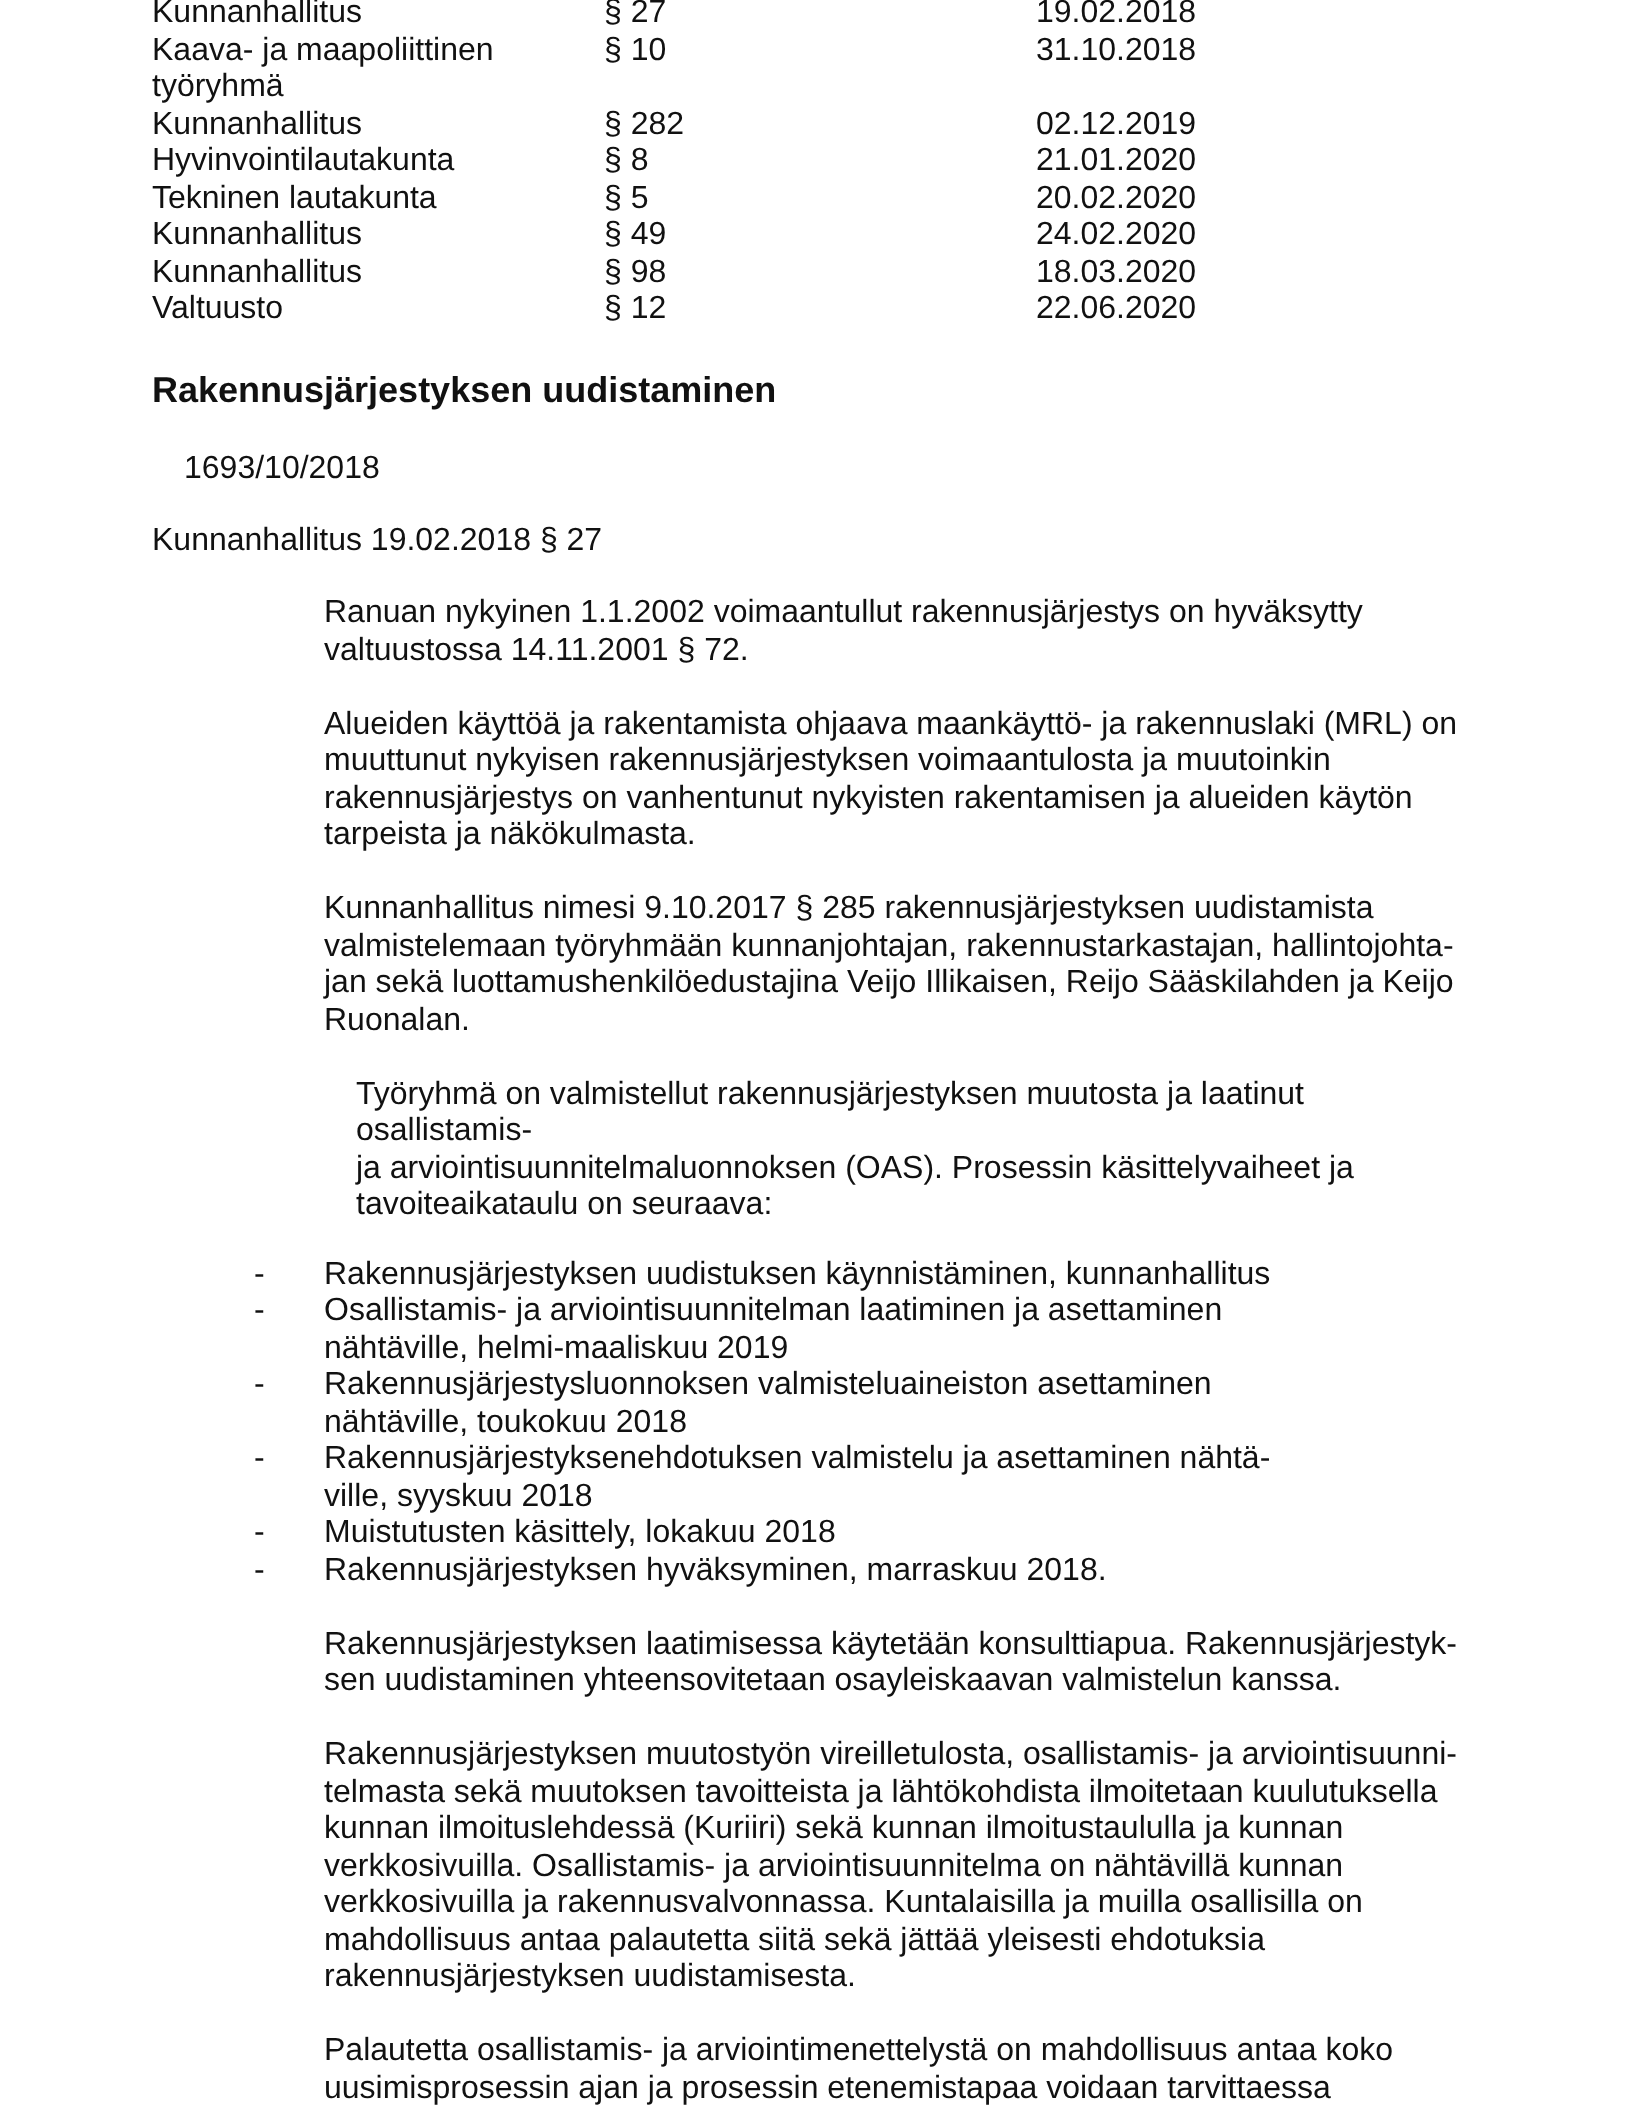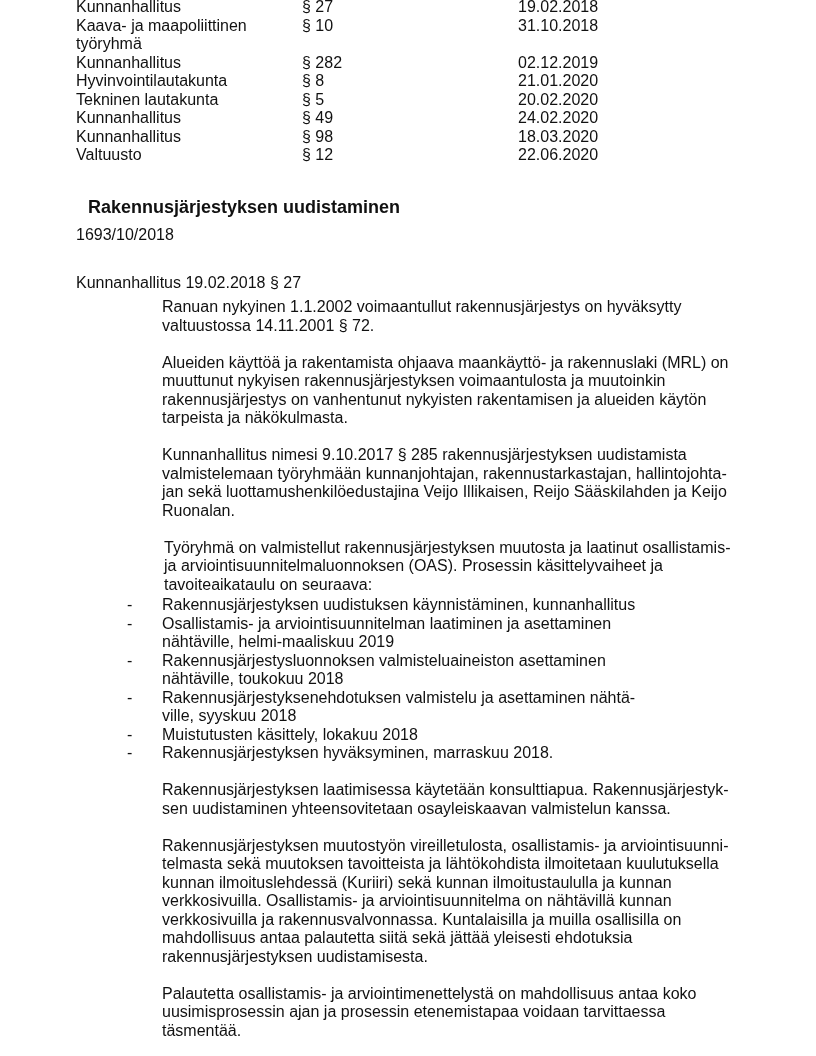--- a/index.html
+++ b/index.html
@@ -7,32 +7,32 @@
       width: 816px; height: 1056px; overflow: hidden; position: relative;
       font-family: "Liberation Sans", sans-serif; font-size: 16px; color: #111111;
     }
     .tbl { position: absolute; left: 76px; top: -2px; }
     .tbl .row { display: flex; line-height: 18.5px; }
     .tbl .c1 { width: 226px; }
     .tbl .c2 { width: 216px; }
     .tbl .c3 { width: 120px; }
     .heading {
       position: absolute; left: 76px; top: 184px;
-      font-weight: bold; font-size: 18px; line-height: 22px; margin: 12px;
+      font-weight: bold; font-size: 18px; line-height: 22px; margin: 0;
     }
-    .ref { position: absolute; left: 76px; top: 226px; line-height: 18.5px; }
-    .meeting { position: absolute; left: 76px; top: 262px; line-height: 18.5px; margin-top: 12px; }
+    .ref { position: absolute; left: 92px; top: 226px; line-height: 18.5px; }
+    .meeting { position: absolute; left: 76px; top: 262px; line-height: 18.5px; }
     .body { position: absolute; left: 162px; top: 298px; width: 580px; }
     .body p { margin: 0 0 18.5px 0; line-height: 18.5px; white-space: pre-line; }
     .body ul { list-style: none; margin: 0; padding: 0; }
     .body li { display: flex; line-height: 18.5px; }
     .body li .dash { width: 37px; padding-left: 2px; box-sizing: border-box; flex: none; }
     .body li .txt { white-space: pre-line; }
     .body .list-block { margin-bottom: 18.5px; }
-    .body .list-block p { margin: 2px; }
+    .body .list-block p { margin: 16px; }
   </style>
 </head>
 <body>
 
 <div class="tbl">
   <div class="row">
     <div class="c1" style="white-space:pre-line">Kunnanhallitus</div>
     <div class="c2">§ 27</div>
     <div class="c3">19.02.2018</div>
   </div>

